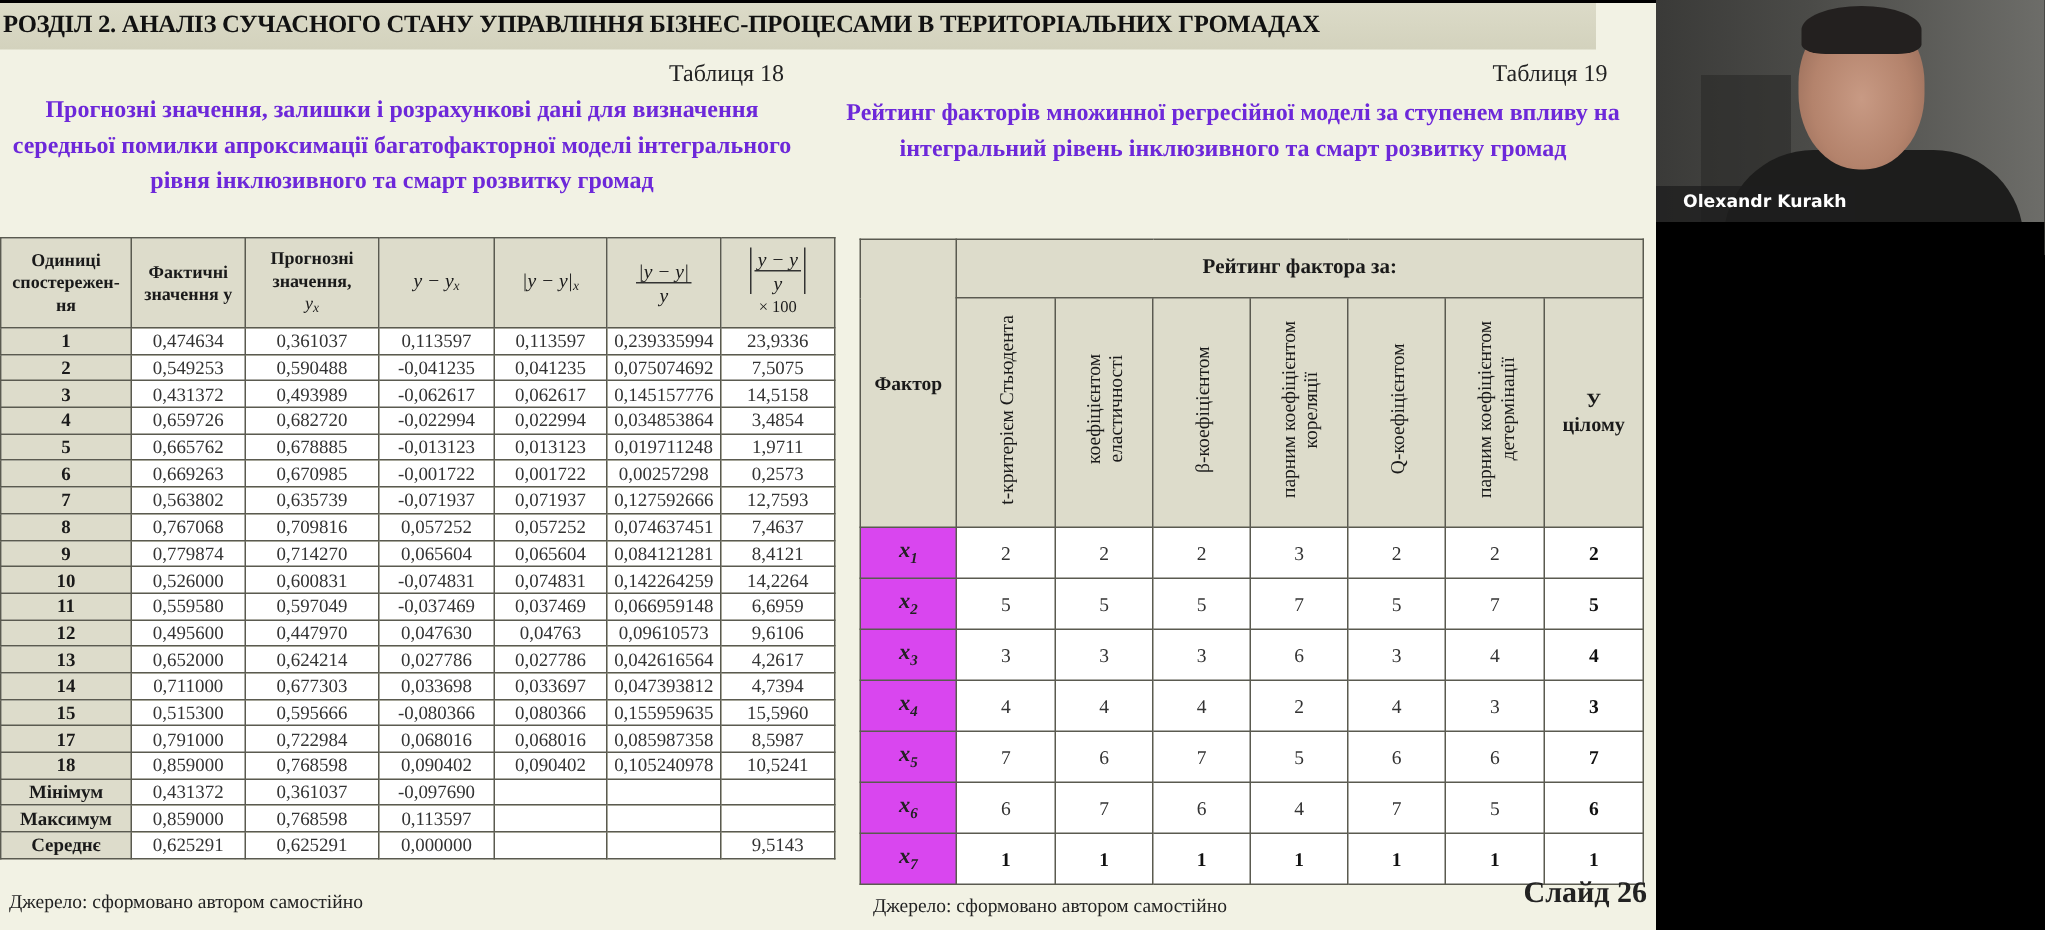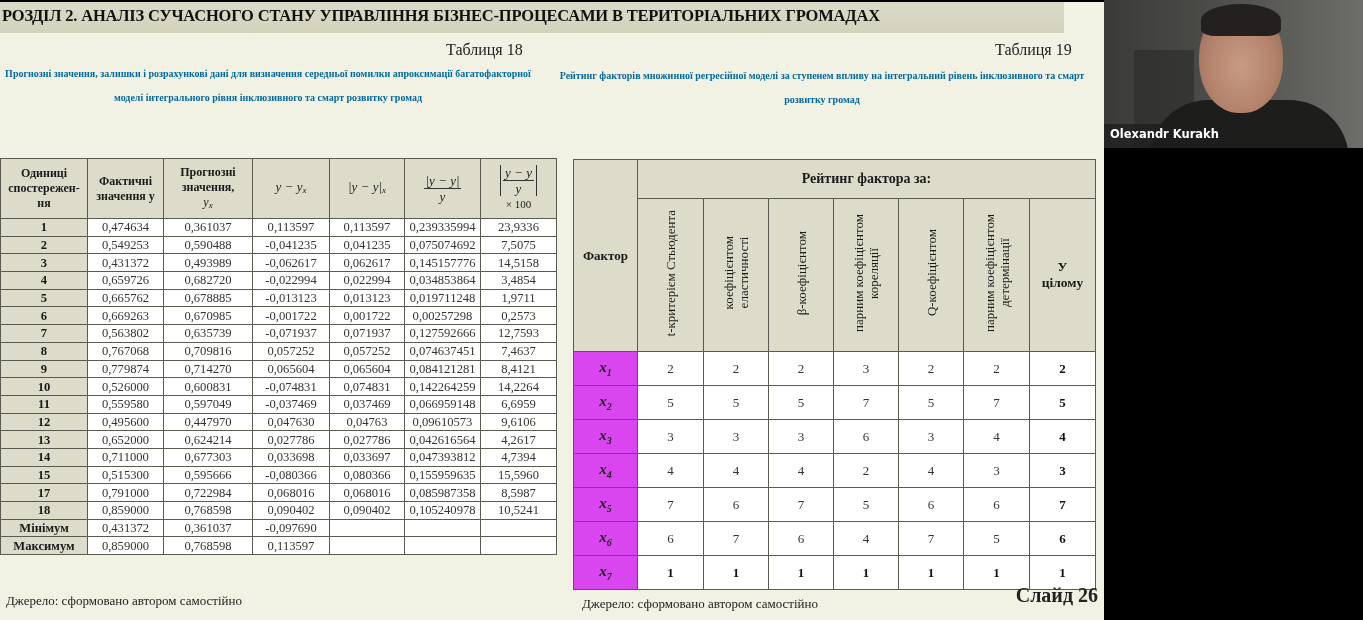--- a/index.html
+++ b/index.html
@@ -4,21 +4,21 @@
 <style>
   * { box-sizing: border-box; margin: 0; padding: 0; }
   html, body { width: 1363px; height: 620px; overflow: hidden; background: #000; }
   body { position: relative; font-family: "Liberation Serif", "DejaVu Serif", serif; color: #1a1a1a; }
 
   .slide { position: absolute; left: 0; top: 2px; width: 1104px; height: 618px; background: #f2f2e4; overflow: hidden; }
   .slide-header { position: absolute; left: 0; top: 0; width: 1064px; height: 31px; background: linear-gradient(#dcdbc8, #d3d2bd); }
   .slide-header-text { position: absolute; left: 2px; top: 4px; font-weight: bold; font-size: 16.5px; letter-spacing: -0.2px; white-space: nowrap; color: #111; }
 
   .table-label { position: absolute; font-size: 16px; color: #222; }
-  .table-title { position: absolute; text-align: center; font-weight: bold; font-size: 10px; line-height: 23.5px; color: #0369a1; }
+  .table-title { position: absolute; text-align: center; font-weight: bold; font-size: 16px; line-height: 23.5px; color: #6d28d9; }
 
   
   .t18 { position: absolute; left: 0; top: 156px; border-collapse: collapse; font-size: 12.6px; table-layout: fixed; }
   .t18 td, .t18 th { border: 1px solid #5a5a50; padding: 0; text-align: center; vertical-align: middle; white-space: nowrap; overflow: hidden; }
   .t18 th { background: #dddccb; font-weight: bold; font-size: 12px; line-height: 15px; height: 60px; }
   .t18 th.math { font-weight: normal; font-style: italic; font-size: 13px; }
   .t18 td { background: #fff; height: 17.7px; line-height: 16px; color: #333; }
   .t18 td.rowhead { background: #dddccb; font-weight: bold; color: #1a1a1a; }
   .frac { display: inline-block; vertical-align: middle; text-align: center; }
   .frac .num { display: block; border-bottom: 1px solid #333; padding: 0 2px; }
@@ -39,21 +39,21 @@
 
   .source { position: absolute; font-size: 13px; color: #222; white-space: nowrap; }
   .slide-num { position: absolute; right: 6px; top: 582px; font-size: 20px; color: #222; font-weight: bold; }
 
   
   .video { position: absolute; left: 1104px; top: 0; width: 259px; height: 148px; background: linear-gradient(90deg, #3a3a38 0%, #4b4b48 40%, #6d6d69 100%); overflow: hidden; }
   .video-bg-dark { position: absolute; left: 30px; top: 50px; width: 60px; height: 98px; background: #2a2a28; opacity: .6; }
   .person-head { position: absolute; left: 95px; top: 8px; width: 84px; height: 105px; border-radius: 45% 45% 48% 48%; background: radial-gradient(ellipse at 50% 55%, #c89a84 0%, #b4836c 55%, #8d6553 100%); }
   .person-hair { position: absolute; left: 97px; top: 4px; width: 80px; height: 32px; border-radius: 50% 50% 20% 20%; background: #23201f; }
   .person-body { position: absolute; left: 45px; top: 100px; width: 200px; height: 70px; border-radius: 60px 60px 0 0; background: #1d1d1c; }
-  .name-tag { position: absolute; left: 0; top: 124px; height: 24px; padding: 3px 6px 0 6px; background: rgba(30,30,30,.75); color: #fff; font-family: "DejaVu Sans", sans-serif; font-size: 11.5px; font-weight: bold; }
+  .name-tag { position: absolute; left: 0; top: 124px; height: 24px; padding: 3px 6px 0 18px; background: rgba(30,30,30,.75); color: #fff; font-family: "DejaVu Sans", sans-serif; font-size: 11.5px; font-weight: bold; }
   .video-below { position: absolute; left: 1104px; top: 148px; width: 259px; height: 472px; background: #000; }
 </style>
 </head>
 <body>
 
 <div class="slide">
   <div class="slide-header">
     <div class="slide-header-text">РОЗДІЛ 2. АНАЛІЗ СУЧАСНОГО СТАНУ УПРАВЛІННЯ БІЗНЕС-ПРОЦЕСАМИ В ТЕРИТОРІАЛЬНИХ ГРОМАДАХ</div>
   </div>
 
@@ -254,20 +254,29 @@
         </tr>
         <tr>
           <td class="rowhead">Максимум</td>
           <td>0,859000</td>
           <td>0,768598</td>
           <td>0,113597</td>
           <td></td>
           <td></td>
           <td></td>
         </tr>
+        <tr>
+          <td class="rowhead">Середнє</td>
+          <td>0,625291</td>
+          <td>0,625291</td>
+          <td>0,000000</td>
+          <td></td>
+          <td></td>
+          <td>9,5143</td>
+        </tr>
       </tbody>
   </table>
   <div class="source" style="left:6px; top:591px;">Джерело: сформовано автором самостійно</div>
 
   <div class="table-label" style="left:995px; top:39px;">Таблиця 19</div>
   <div class="table-title" style="left:545px; top:62px; width:554px;">Рейтинг факторів множинної регресійної моделі за ступенем впливу на інтегральний рівень інклюзивного та смарт розвитку громад</div>
 
   <table class="t19">
     <colgroup>
       <col style="width:64px">

